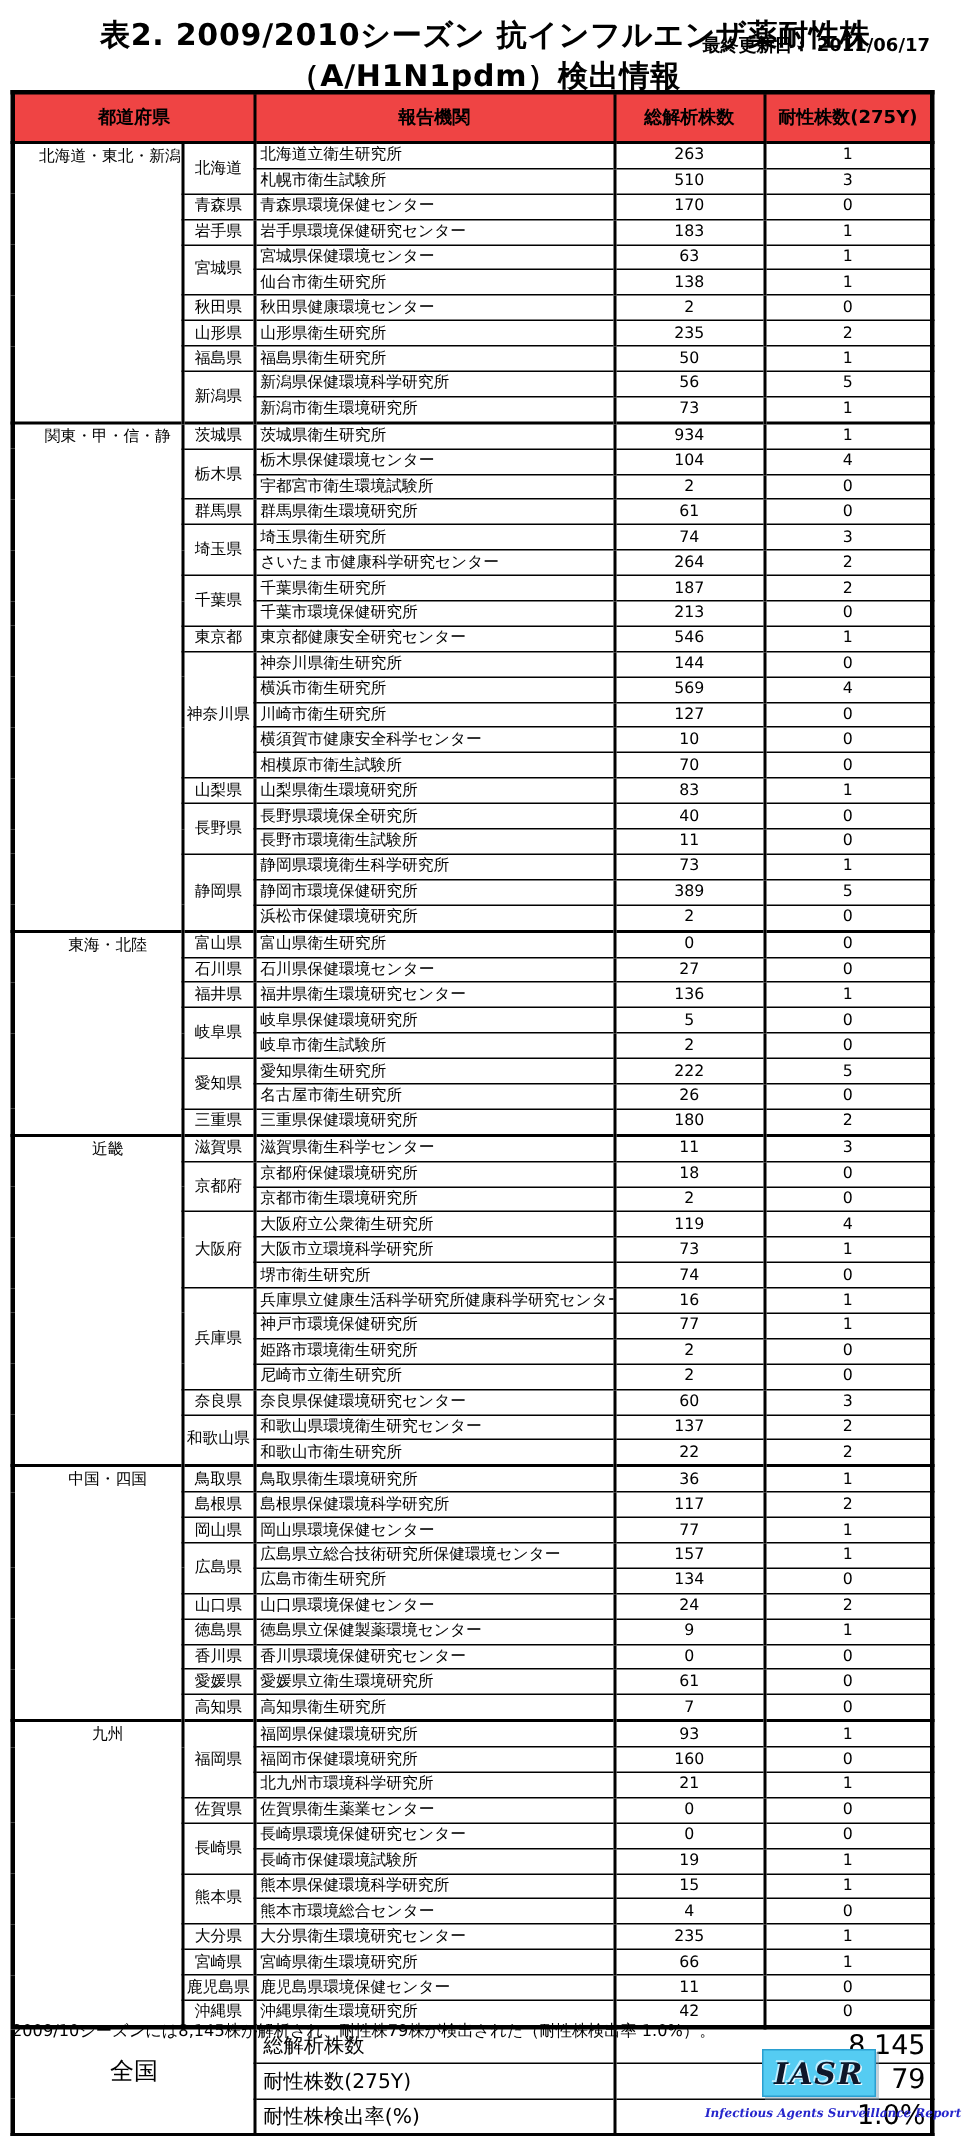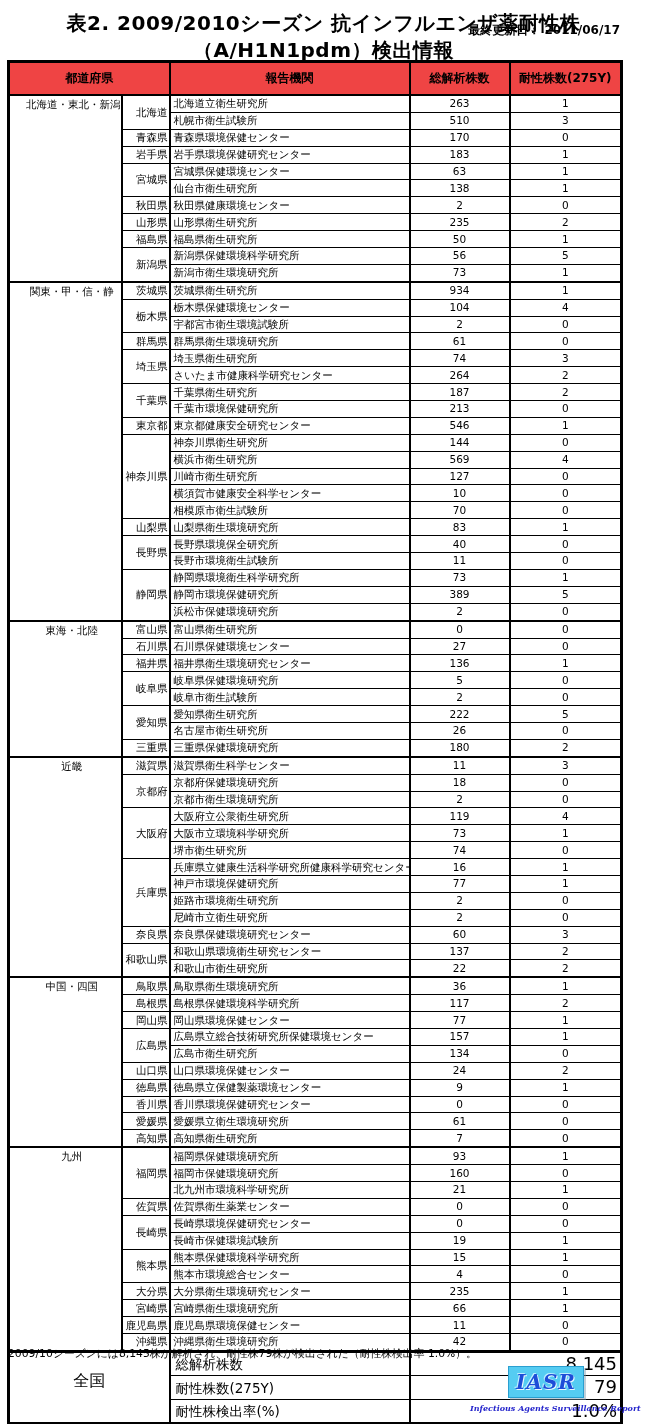--- a/index.html
+++ b/index.html
@@ -24,42 +24,42 @@
   th {
     background:#ef4444; border:2px solid #000;
     font-size:12px; font-weight:bold; height:31px; padding:0;
   }
   td {
     border:1px solid #000; border-left-width:2px; border-right-width:2px;
     font-size:10.5px; height:15.9px; line-height:1.05;
     padding:0 3px; overflow:hidden; white-space:nowrap;
   }
   td.region-cell { vertical-align:top; text-align:center; padding-top:3px; font-size:10.5px;padding-left:16px; }
-  td.pref-cell   { text-align:right; padding:0 1px; }
+  td.pref-cell   { text-align:center; padding:0 1px; }
   td.institution-cell { text-align:left; }
   td.total-count-cell, td.resistant-count-cell { text-align:center; padding:0; }
   tr.region-start td { border-top:2px solid #000; }
   tr.summary-row td { height:22.5px; border-top:1px solid #000; }
   tr.summary-start td { border-top:3px solid #000; }
   td.zenkoku-cell { font-size:16px; text-align:center; vertical-align:top; padding-top:20px; }
   td.summary-label-cell { font-size:13.5px; padding-left:5px; }
   td.summary-value-cell { font-size:18px; text-align:right; }
   .footnotes {
     position:absolute; top:1345px; left:8px; width:630px;
     font-size:10.8px; line-height:18px;
   }
   .iasr-box {
     position:absolute; left:508px; top:1366px; width:74px; height:30px;
     background:#55CCF2; border:1px solid #2a9fd0;
     box-shadow:2px 2px 0 rgba(120,150,170,0.45);
     display:flex; align-items:center; justify-content:center;
   }
   .iasr-text {
     font-family:"DejaVu Serif","Liberation Serif",serif;
-    font-style:italic; font-weight:bold; font-size:20px; color:#1d4ed8;
+    font-style:italic; font-weight:bold; font-size:20px; color:#0f172a;
     letter-spacing:1px;
     text-shadow:1px 1px 0 #eaf8ff, -1px -1px 0 #bfeeff;
     text-align:right;
   }
   .iasr-subtitle {
     position:absolute; left:470px; top:1403px; width:172px; text-align:left;
     font-family:"DejaVu Serif","Liberation Serif",serif;
     font-style:italic; font-weight:bold; font-size:8px; color:#2626cc;
   }
 </style>

